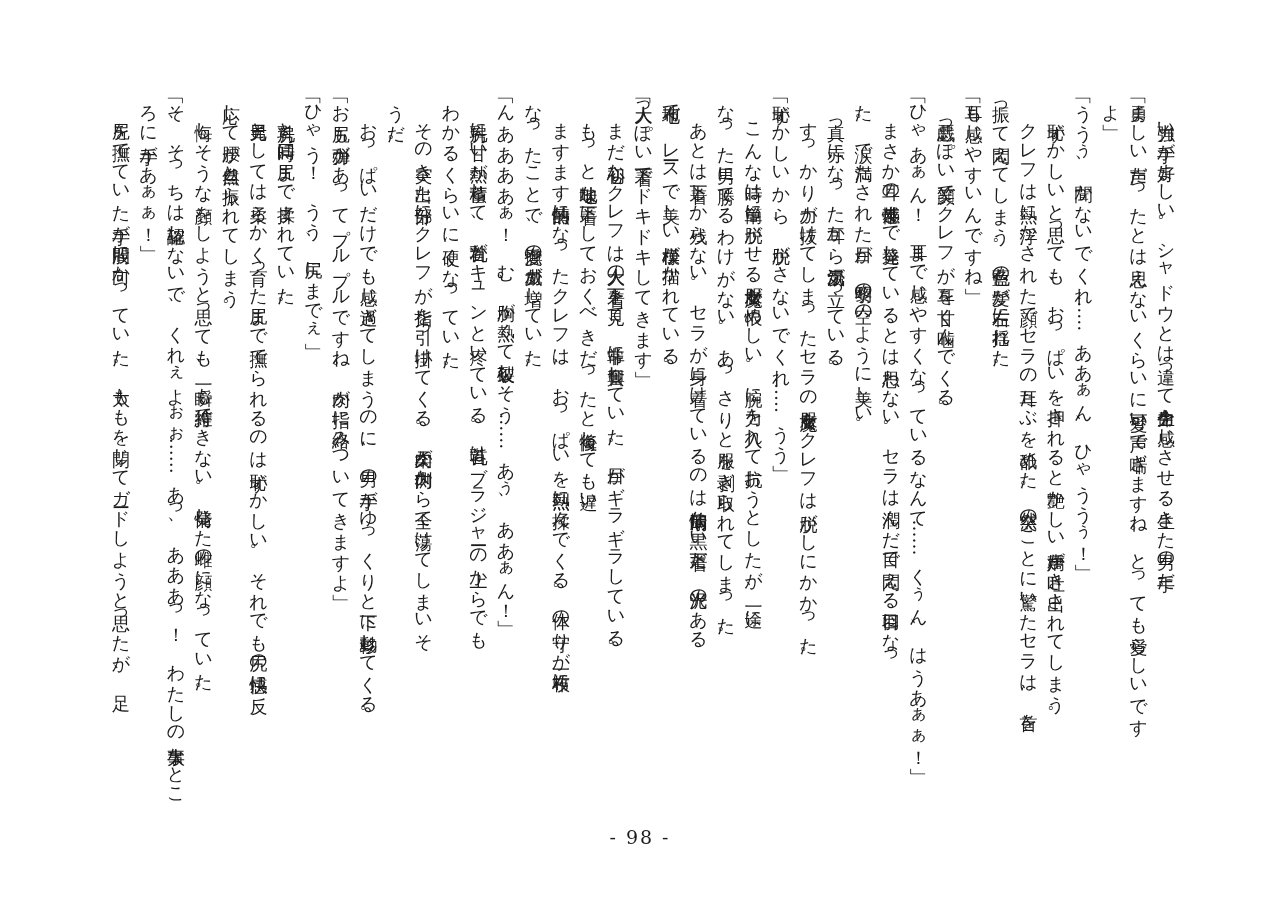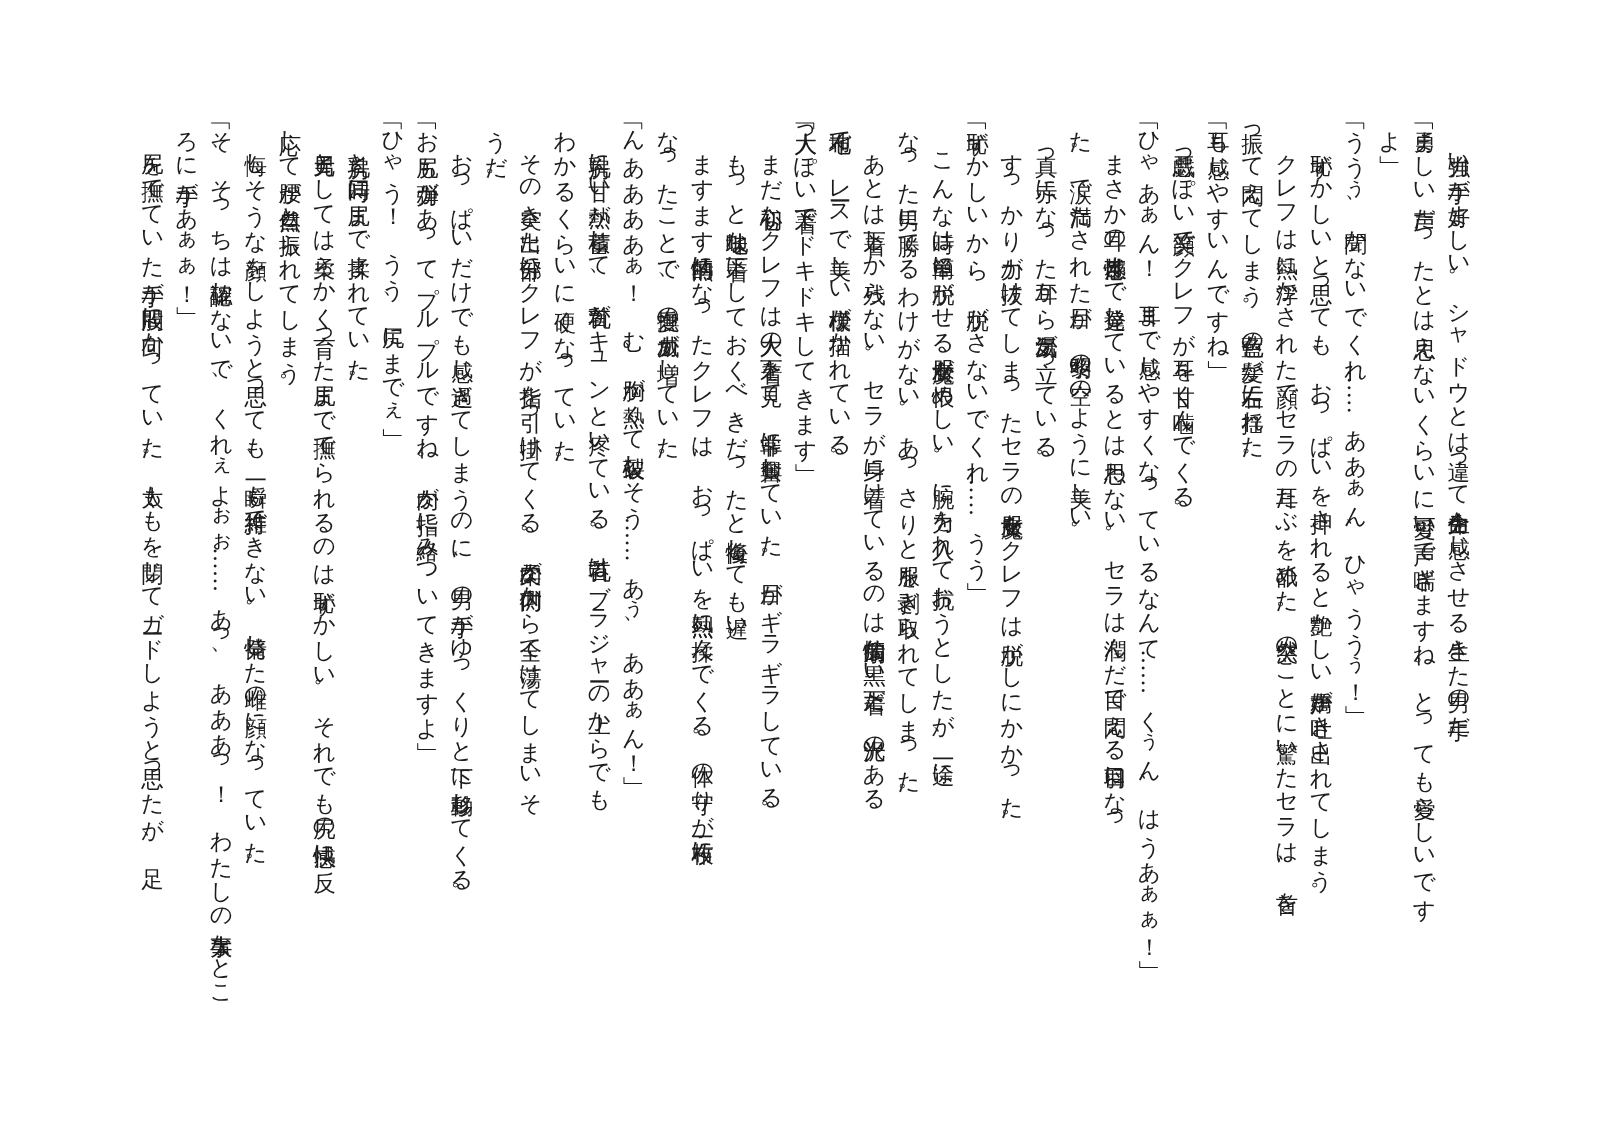--- a/index.html
+++ b/index.html
@@ -86,13 +86,14 @@
       <div class="line">「お尻も弾力があってプルプルですね。肉が指に絡みついてきますよ」</div>
       <div class="line">「ひゃう！　うう、尻にまでぇ」</div>
       <div class="line indent">乳房と同時に尻まで揉まれていた。</div>
       <div class="line indent">元男としては柔らかく育った尻まで撫でられるのは恥ずかしい。それでも尻の快感に反</div>
       <div class="line">応して腰が自然と振られてしまう。</div>
       <div class="line indent">悔しそうな顔をしようと思っても、一瞬も維持できない。発情した雌の顔になっていた。</div>
       <div class="line">「そ、そっちは確認しないで、くれぇよぉぉ……あっ、あああっ！　わたしの大事なとこ</div>
       <div class="line">ろに手があぁぁ！」</div>
       <div class="line indent">尻を撫でていた手が股間に向かっていた。太ももを閉じてガードしようと思ったが、足</div>
     </div>
+  <div class="page-footer">- 98 -</div>
 </div>
 
 </body></html>

